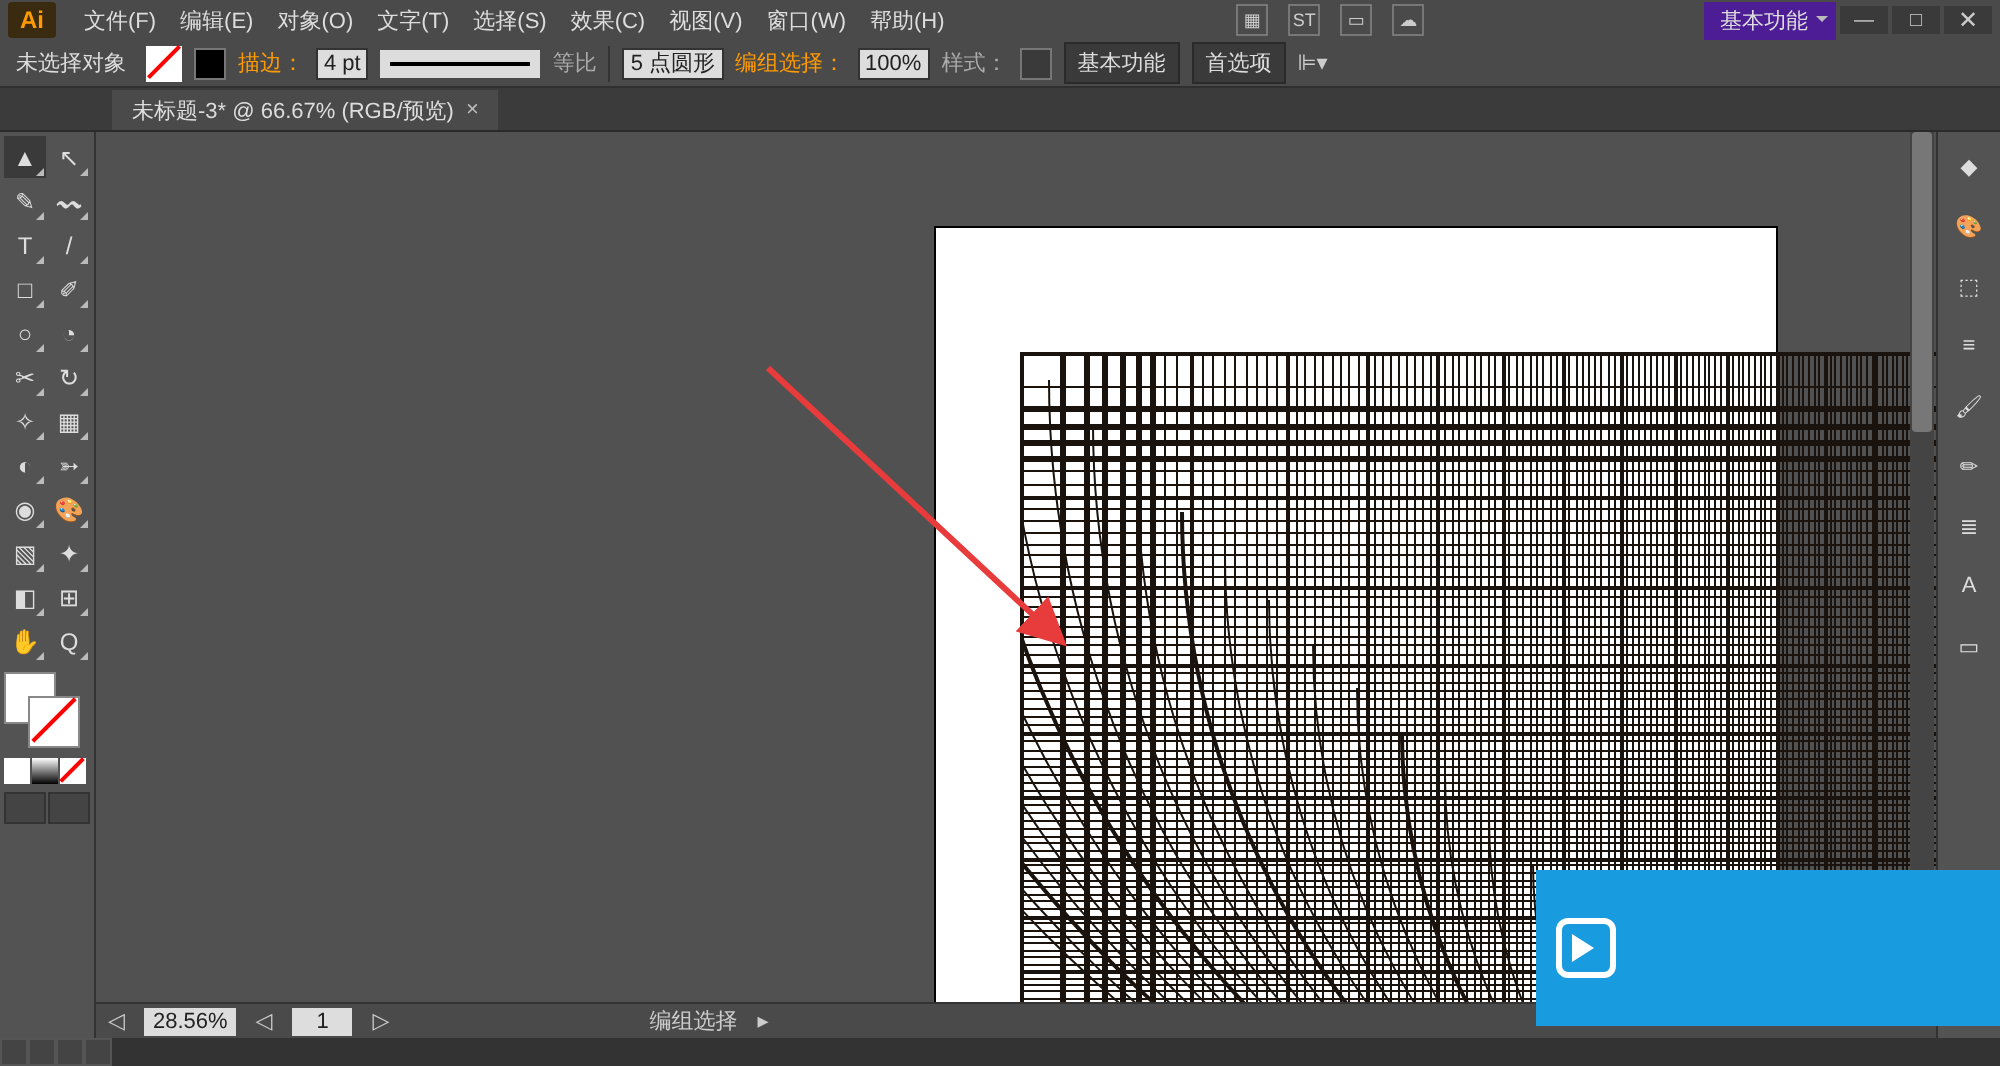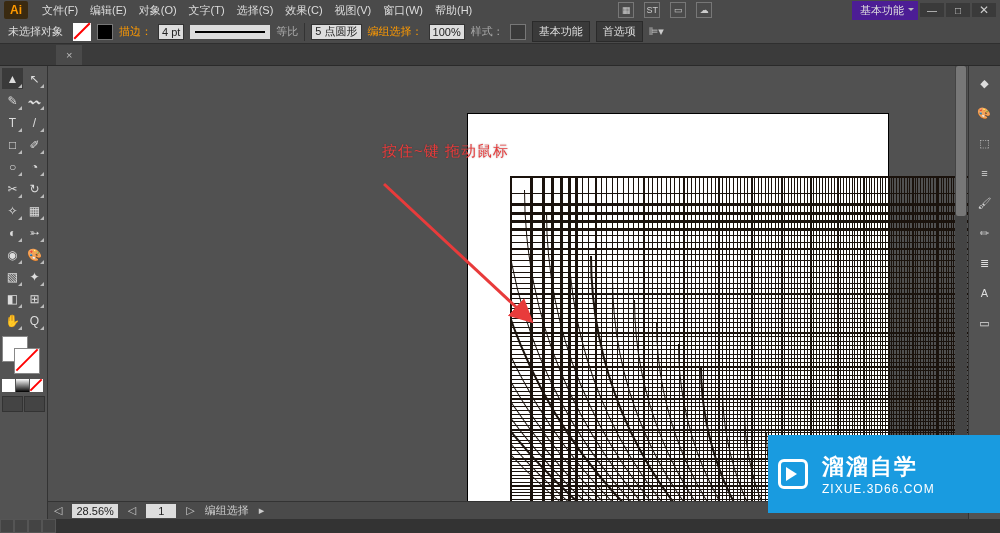--- a/index.html
+++ b/index.html
@@ -133,20 +133,21 @@
   <div class="mini-input">100%</div>
   <span class="ctrl-label">样式：</span>
   <div class="swatch-black" style="background:#3a3a3a"></div>
   <div class="ctrl-btn">基本功能</div>
   <div class="ctrl-btn">首选项</div>
   <span style="color:#ccc;">⊫▾</span>
 </div>
 
 <div class="tabbar">
   <div class="doc-tab">
+    <span>未标题-3* @ 66.67% (RGB/预览)</span>
     <span class="x">×</span>
   </div>
 </div>
 
 <div class="workspace">
 
   <div class="toolpanel">
     <div class="tool selected corner">▲</div>
     <div class="tool corner">↖</div>
     <div class="tool corner">✎</div>
@@ -404,21 +405,20 @@
           <div class="curve" style="width: 520px; height: 520px; right: -10px; bottom: -10px; border-width: 2px;"></div>
           <div class="curve" style="width: 542px; height: 542px; right: -10px; bottom: -10px; border-width: 1px;"></div>
           <div class="curve" style="width: 564px; height: 564px; right: -10px; bottom: -10px; border-width: 1px;"></div>
           <div class="curve" style="width: 586px; height: 586px; right: -10px; bottom: -10px; border-width: 1px;"></div>
           <div class="curve" style="width: 608px; height: 608px; right: -10px; bottom: -10px; border-width: 1px;"></div>
           <div class="curve" style="width: 630px; height: 630px; right: -10px; bottom: -10px; border-width: 2px;"></div>
           <div class="curve" style="width: 652px; height: 652px; right: -10px; bottom: -10px; border-width: 1px;"></div>
           <div class="curve" style="width: 674px; height: 674px; right: -10px; bottom: -10px; border-width: 1px;"></div>
         </div>
     </div>
-    <div class="annotation">按住~键 拖动鼠标</div>
     <svg class="arrow" viewBox="0 0 180 160">
       <defs>
           <marker id="ah" viewBox="0 0 10 10" refX="8" refY="5" markerWidth="8" markerHeight="8" orient="auto">
         <path d="M0,0 L10,5 L0,10 z" fill="#e83b3b"></path>
           </marker>
         </defs>
       <line x1="2" y1="2" x2="148" y2="138" stroke="#e83b3b" stroke-width="3" marker-end="url(#ah)"></line>
     </svg>
   </div>
 
@@ -442,32 +442,28 @@
 <div class="hscroll">
     <div class="thumb"></div>
   </div>
 
 <div class="statusbar">
   <span>◁</span>
   <div class="zoom-box">28.56%</div>
   <span>◁</span>
   <div class="zoom-box" style="width:30px;justify-content:center">1</div>
   <span>▷</span>
-  <span style="">编组选择</span>
+  <span style="margin-left:120px">编组选择</span>
   <span>▸</span>
 </div>
 
 <div class="watermark">
   <div class="wm-logo">
       <div class="wm-play"></div>
     </div>
-  <div class="wm-text">
-    <div class="big">溜溜自学</div>
-    <div class="small">ZIXUE.3D66.COM</div>
-  </div>
 </div>
 
 <div class="pagestrip">
   <span></span>
     <span></span>
     <span></span>
     <span></span>
 </div>
 
 </body></html>

